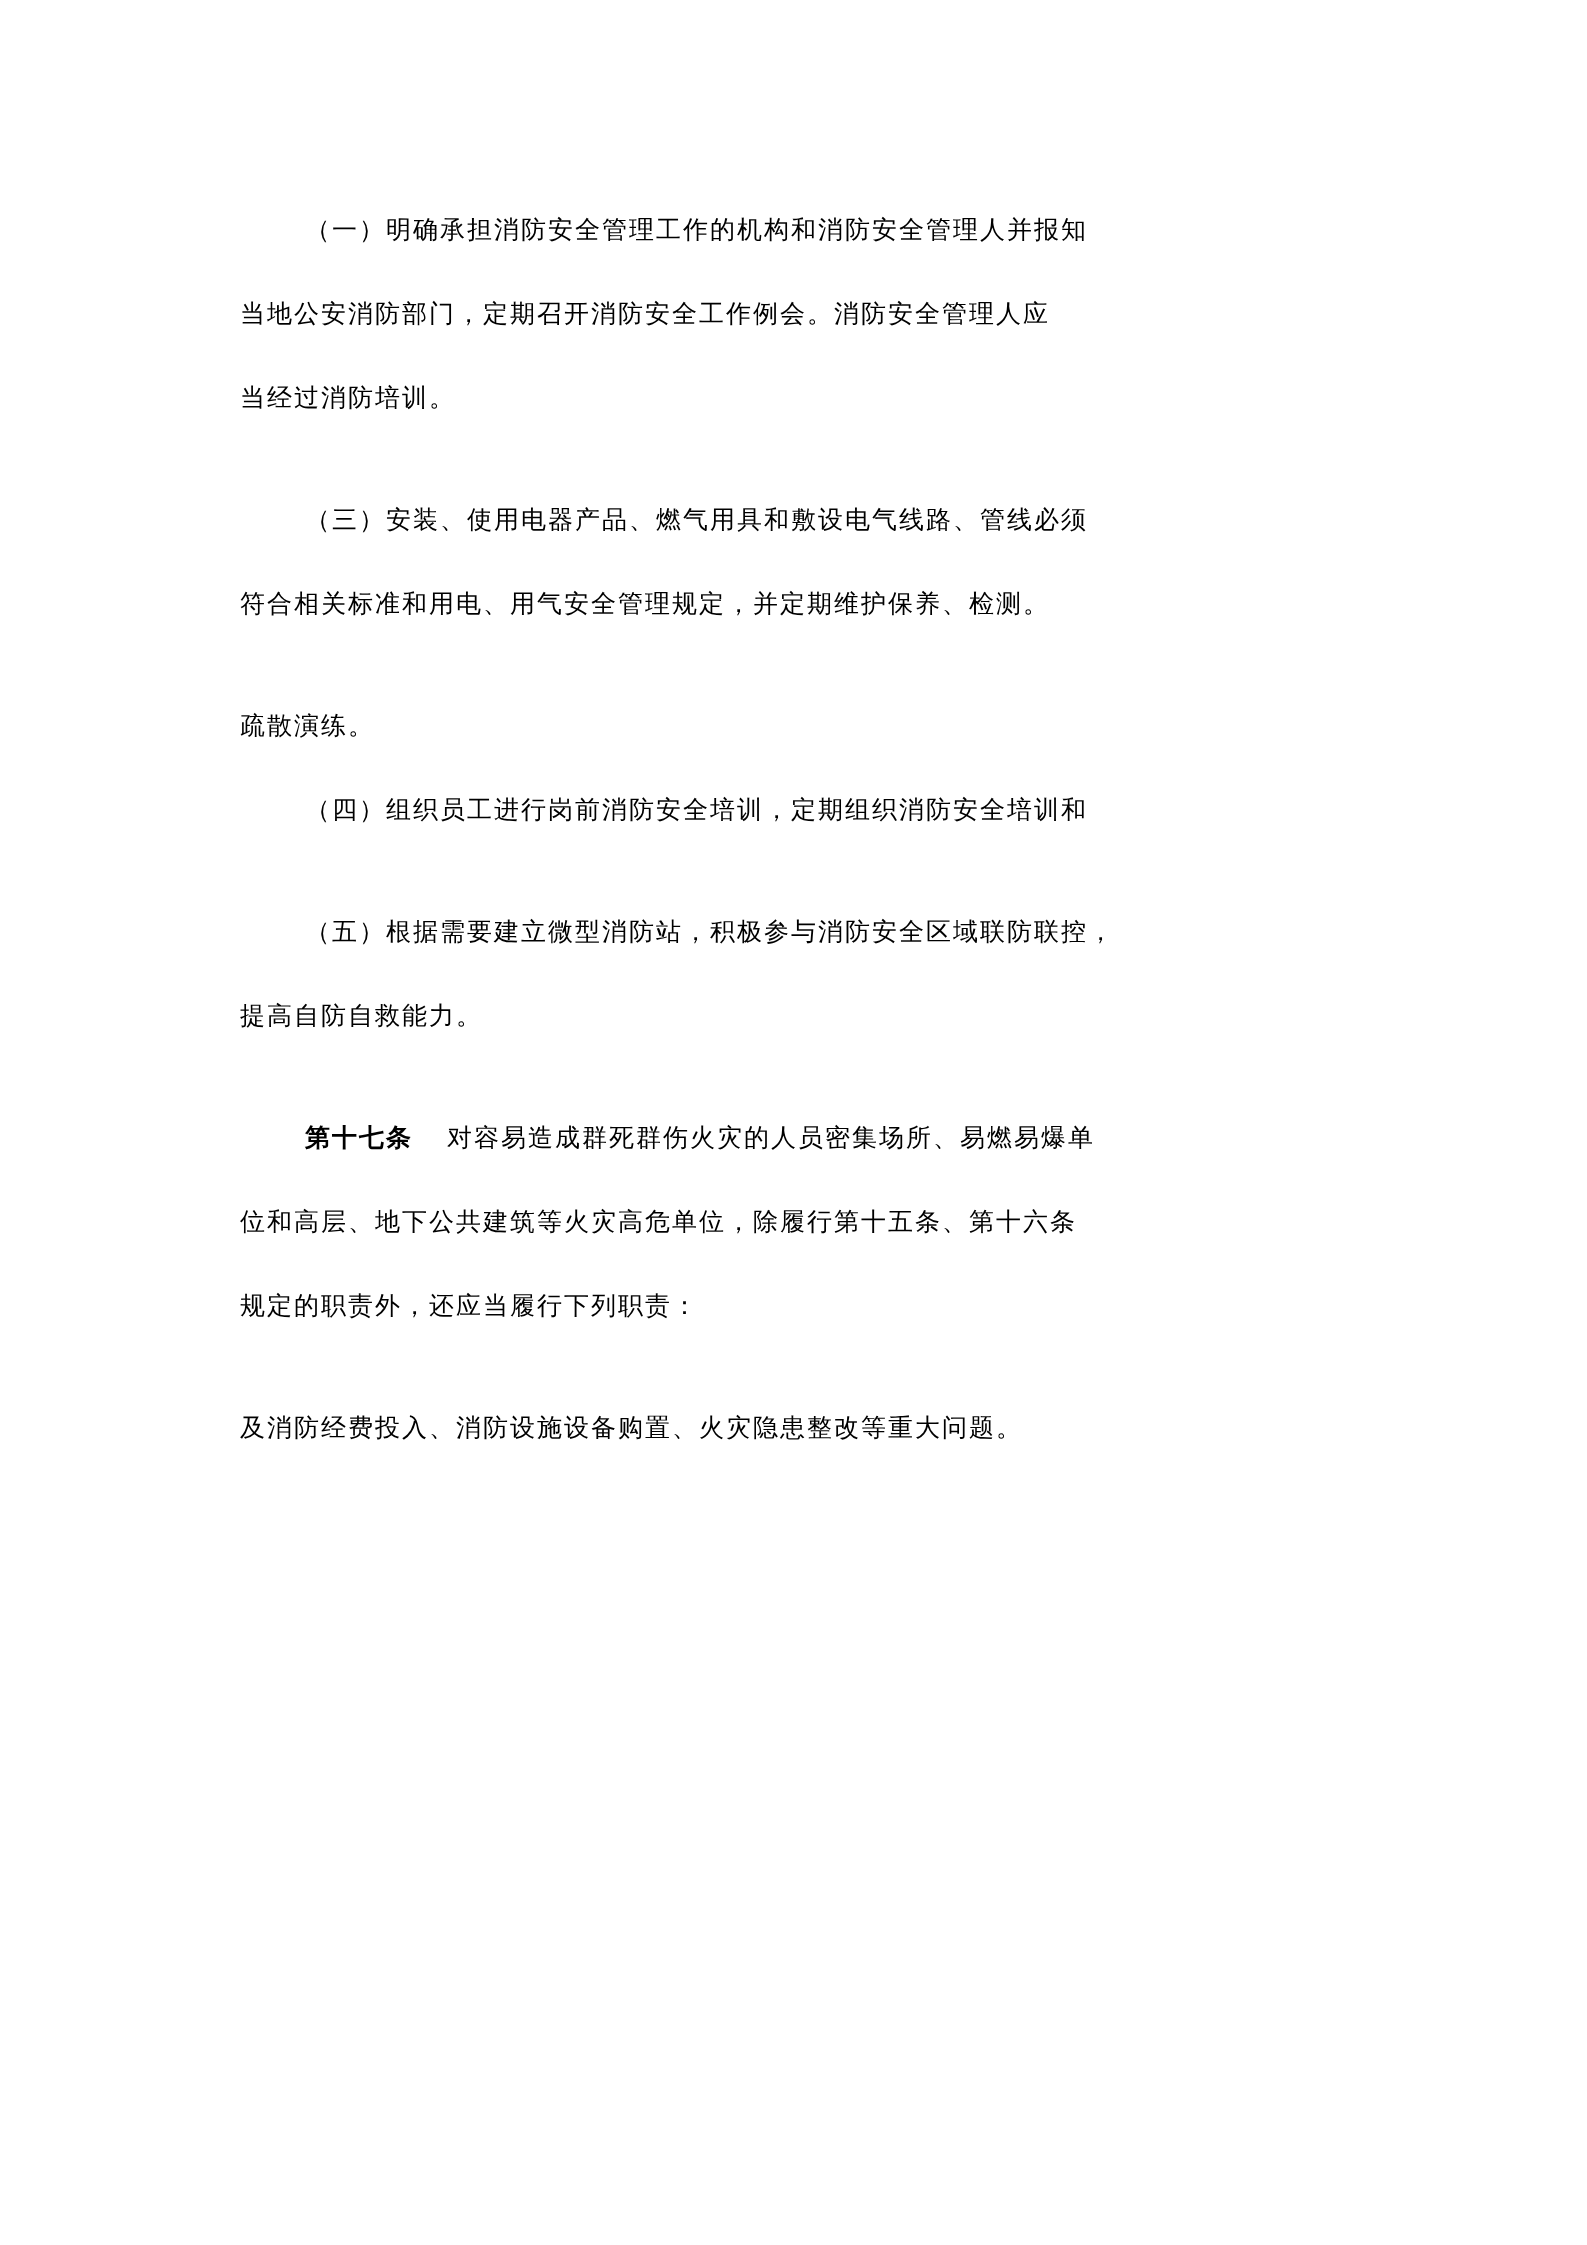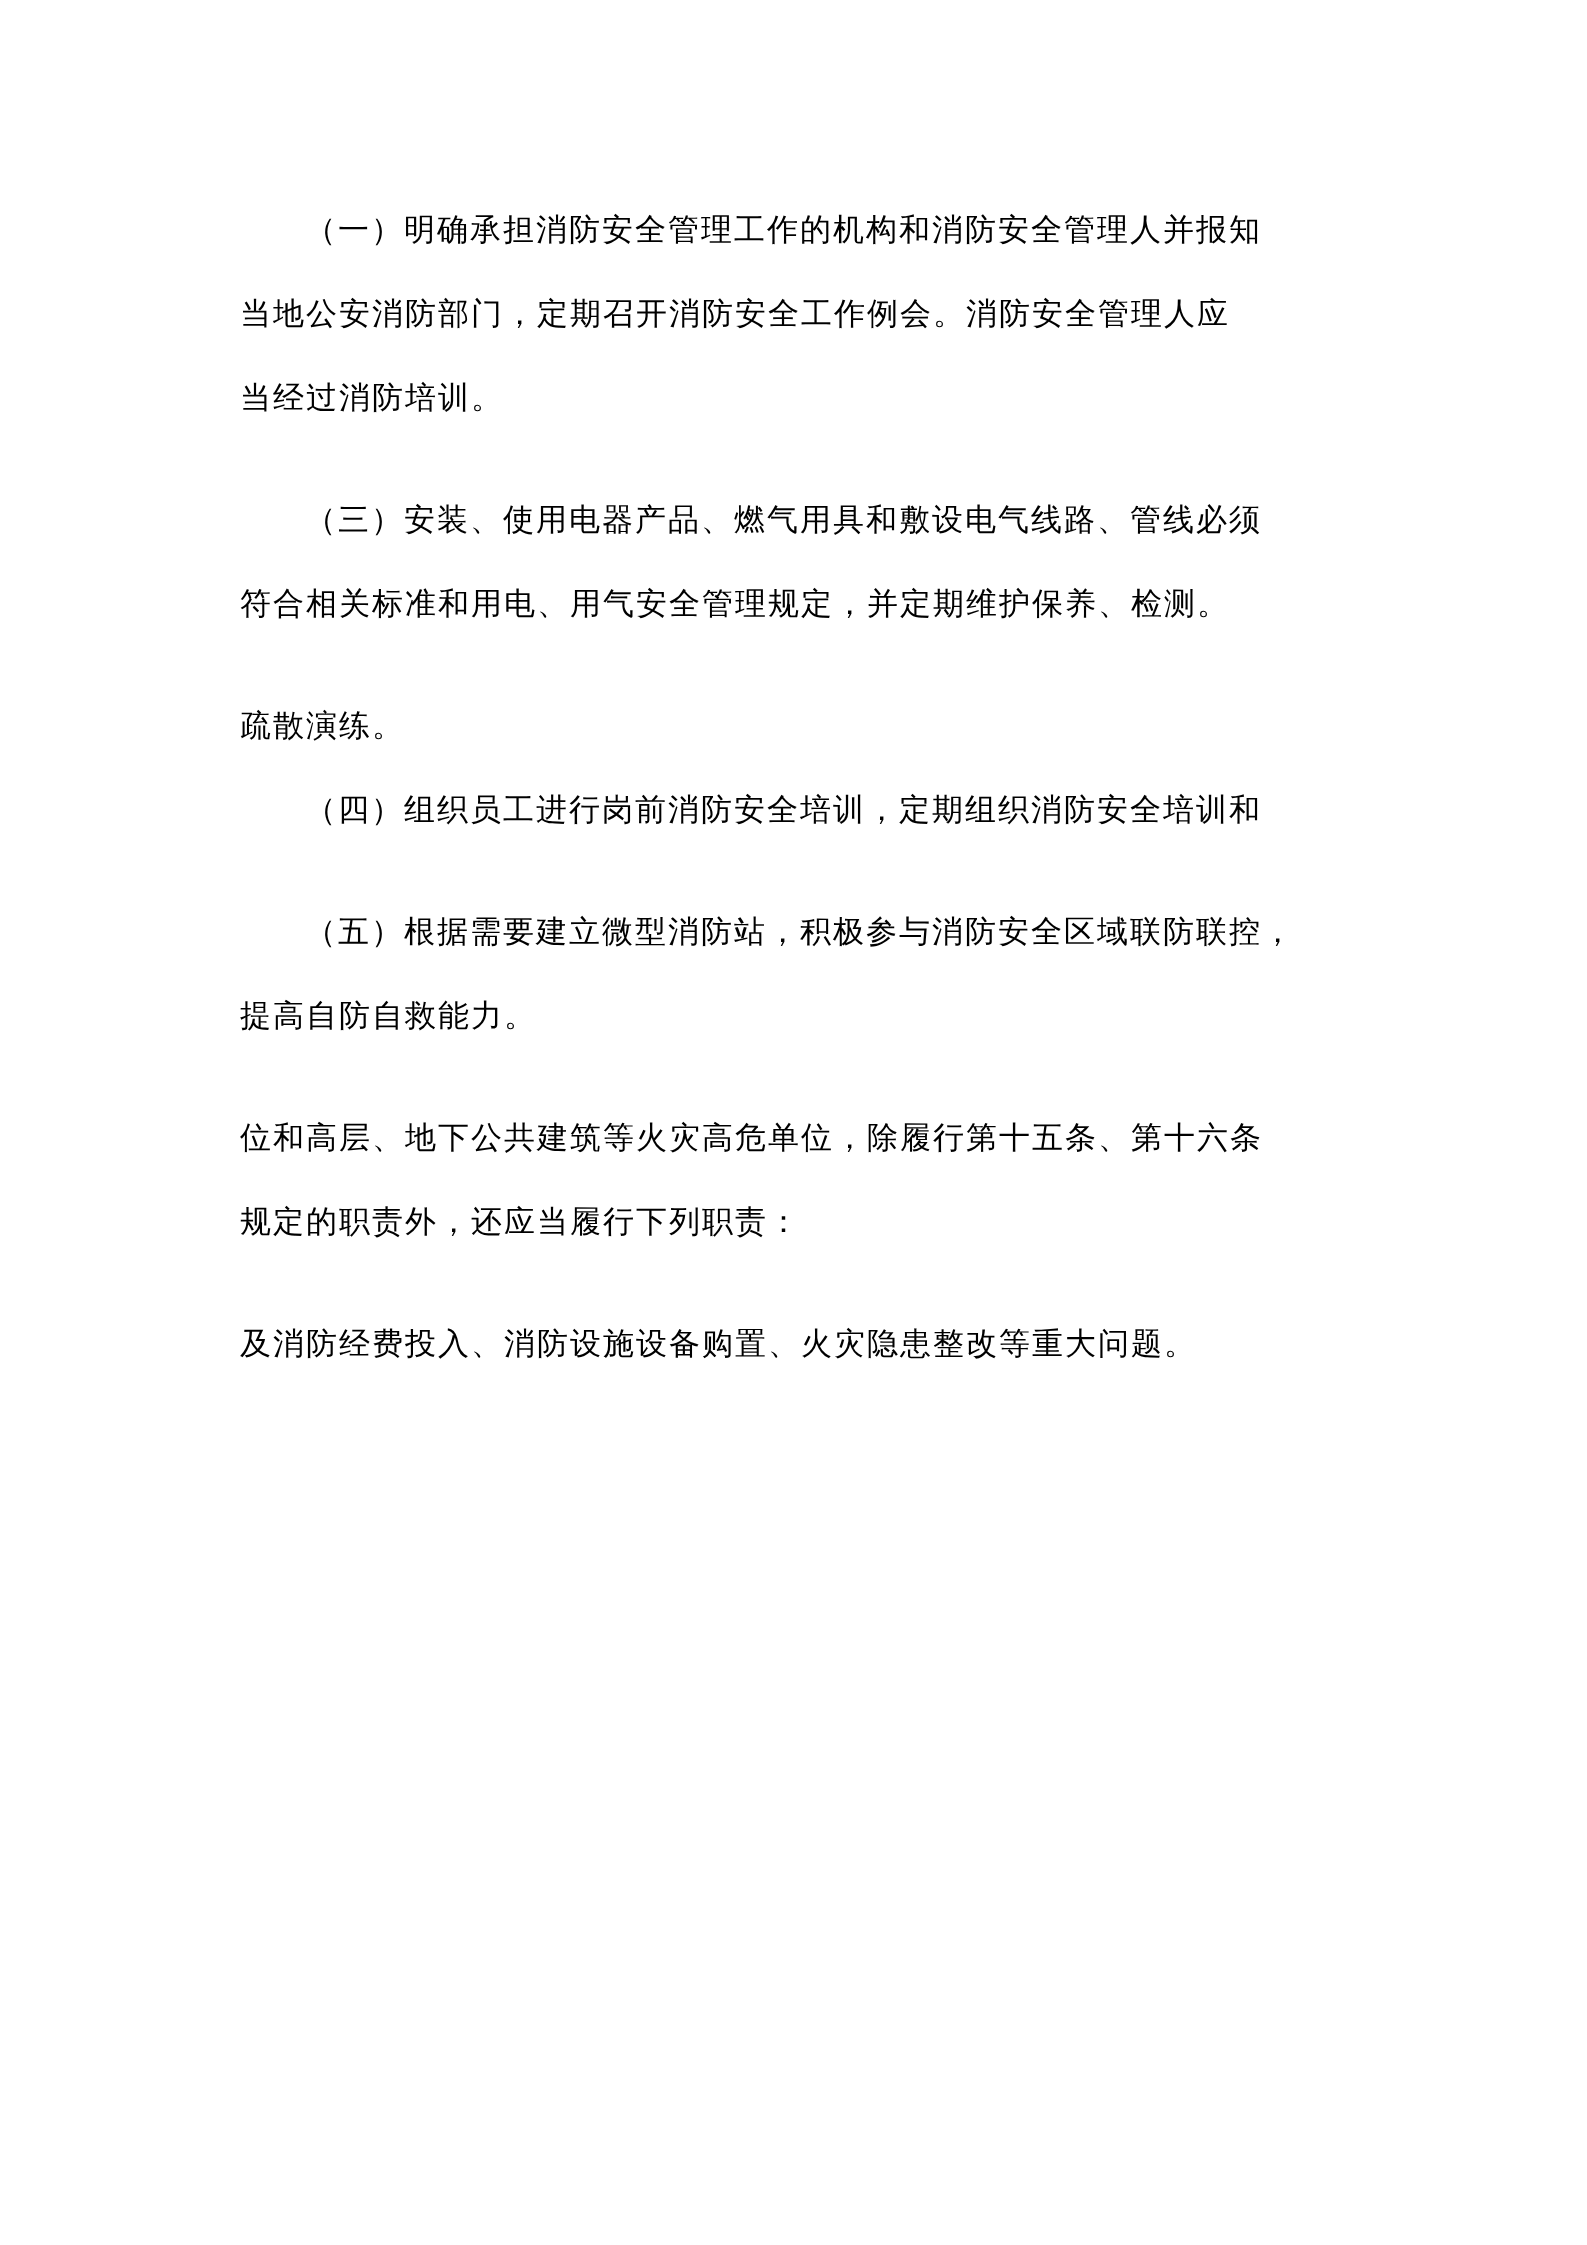--- a/index.html
+++ b/index.html
@@ -20,21 +20,21 @@
     background: #ffffff;
     overflow: hidden;
   }
   .content {
     padding: 188px 180px 0 240px;
   }
   .para {
     margin: 0 0 38px 0;
   }
   .line {
-    font-size: 31px;
+    font-size: 25px;
     line-height: 84px;
     letter-spacing: 2px;
     white-space: nowrap;
   }
   .line.indent {
     padding-left: 65px;
   }
   .seg.bold {
     font-weight: bold;
     margin-right: 34px;
@@ -56,20 +56,21 @@
       </div>
       <div class="para">
         <div class="line"><span class="seg">疏散演练。</span></div>
         <div class="line indent"><span class="seg">（四）组织员工进行岗前消防安全培训，定期组织消防安全培训和</span></div>
       </div>
       <div class="para">
         <div class="line indent"><span class="seg">（五）根据需要建立微型消防站，积极参与消防安全区域联防联控，</span></div>
         <div class="line"><span class="seg">提高自防自救能力。</span></div>
       </div>
       <div class="para">
+        <div class="line indent"><span class="seg bold">第十七条</span><span class="seg">对容易造成群死群伤火灾的人员密集场所、易燃易爆单</span></div>
         <div class="line"><span class="seg">位和高层、地下公共建筑等火灾高危单位，除履行第十五条、第十六条</span></div>
         <div class="line"><span class="seg">规定的职责外，还应当履行下列职责：</span></div>
       </div>
       <div class="para">
         <div class="line"><span class="seg">及消防经费投入、消防设施设备购置、火灾隐患整改等重大问题。</span></div>
       </div>
     </div>
 </div>
 
 </body></html>

